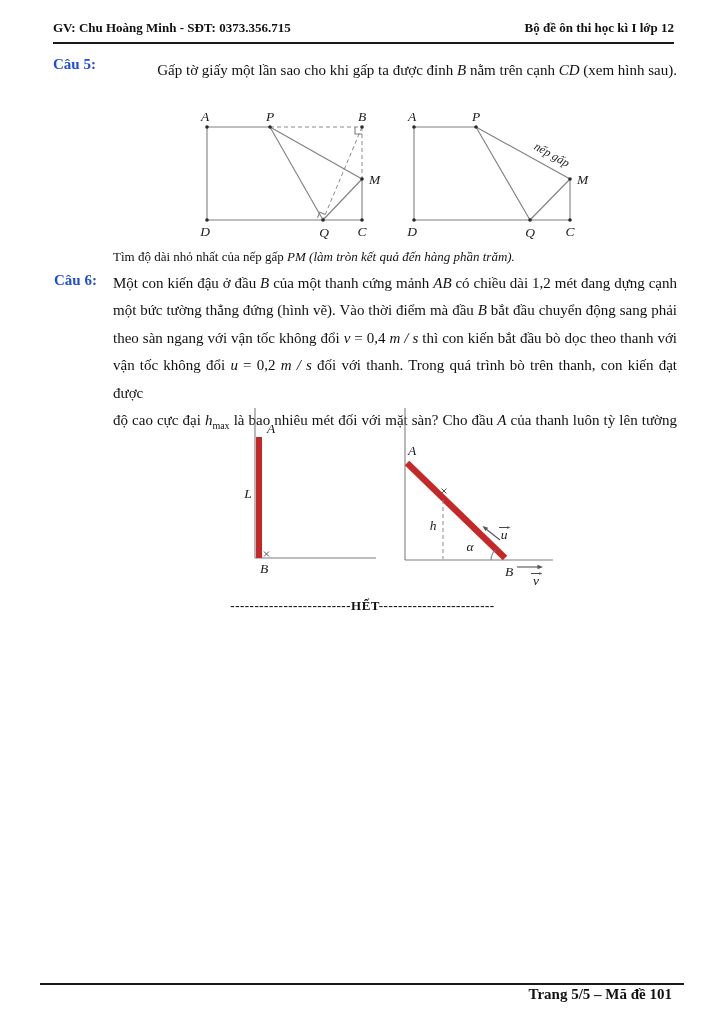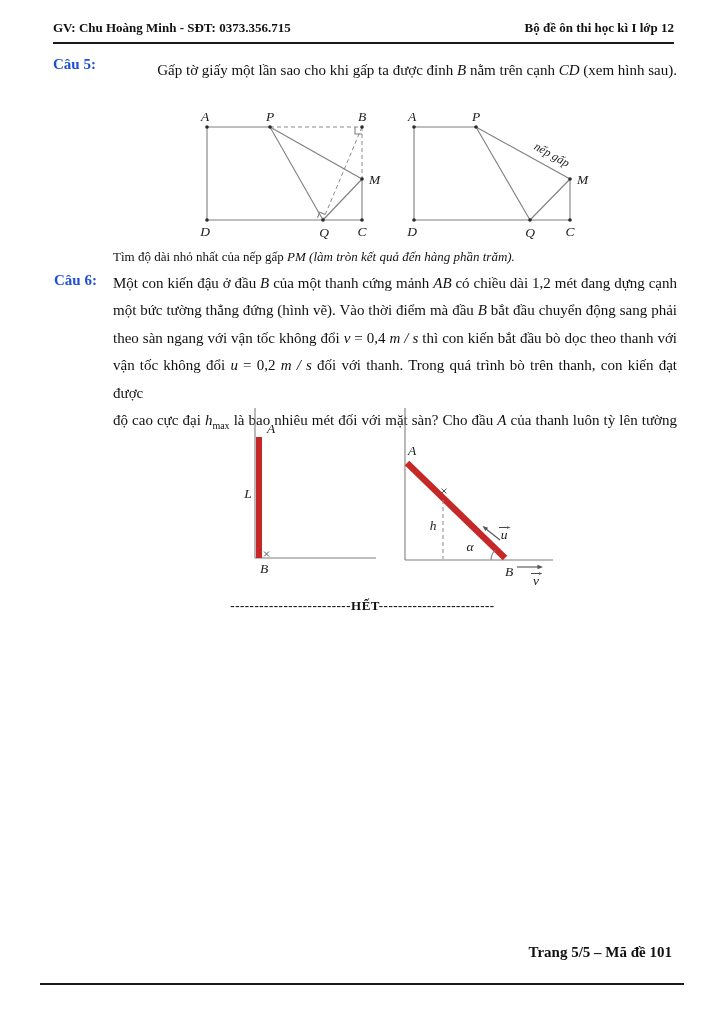--- a/index.html
+++ b/index.html
@@ -17,21 +17,21 @@
   .qlabel{color:#1d4ed8;font-weight:bold;font-size:15px;}
   .qbody{width:564px;font-size:15px;}
   .qline{white-space:nowrap;text-align:right;}
   .jline{white-space:normal;text-align:justify;text-align-last:justify;}
   .seg-i{font-style:italic;}
   .seg-sub{font-size:10px;vertical-align:-4px;margin-top:20px;}
   .caption{font-size:13px;}
   
   .het{left:53px;right:52px;top:598px;text-align:center;font-weight:bold;font-size:13px;letter-spacing:.5px;}
   .ftr-rule{left:40px;right:40px;top:983px;height:2px;background:#1a1a1a;}
-  .ftr{left:53px;right:52px;top:944px;text-align:right;font-weight:bold;font-size:15px;}
+  .ftr{left:53px;right:52px;top:986px;text-align:right;font-weight:bold;font-size:15px;}
   
   svg{overflow:visible;}
   svg text{font-family:"Liberation Serif","DejaVu Serif",serif;font-style:italic;
            font-size:13.5px;fill:#1a1a1a;}
   .gline{stroke:#7f7f7f;stroke-width:1.1;fill:none;}
   .gdash{stroke:#8a8a8a;stroke-width:1;fill:none;stroke-dasharray:4,3;}
   .dot{fill:#2a2a2a;}
   .crease-label{font-size:12px;fill:#2a2a2a;}
   .rod{fill:#c62828;}
   .rodline{stroke:#c62828;stroke-width:6.5;stroke-linecap:butt;}

